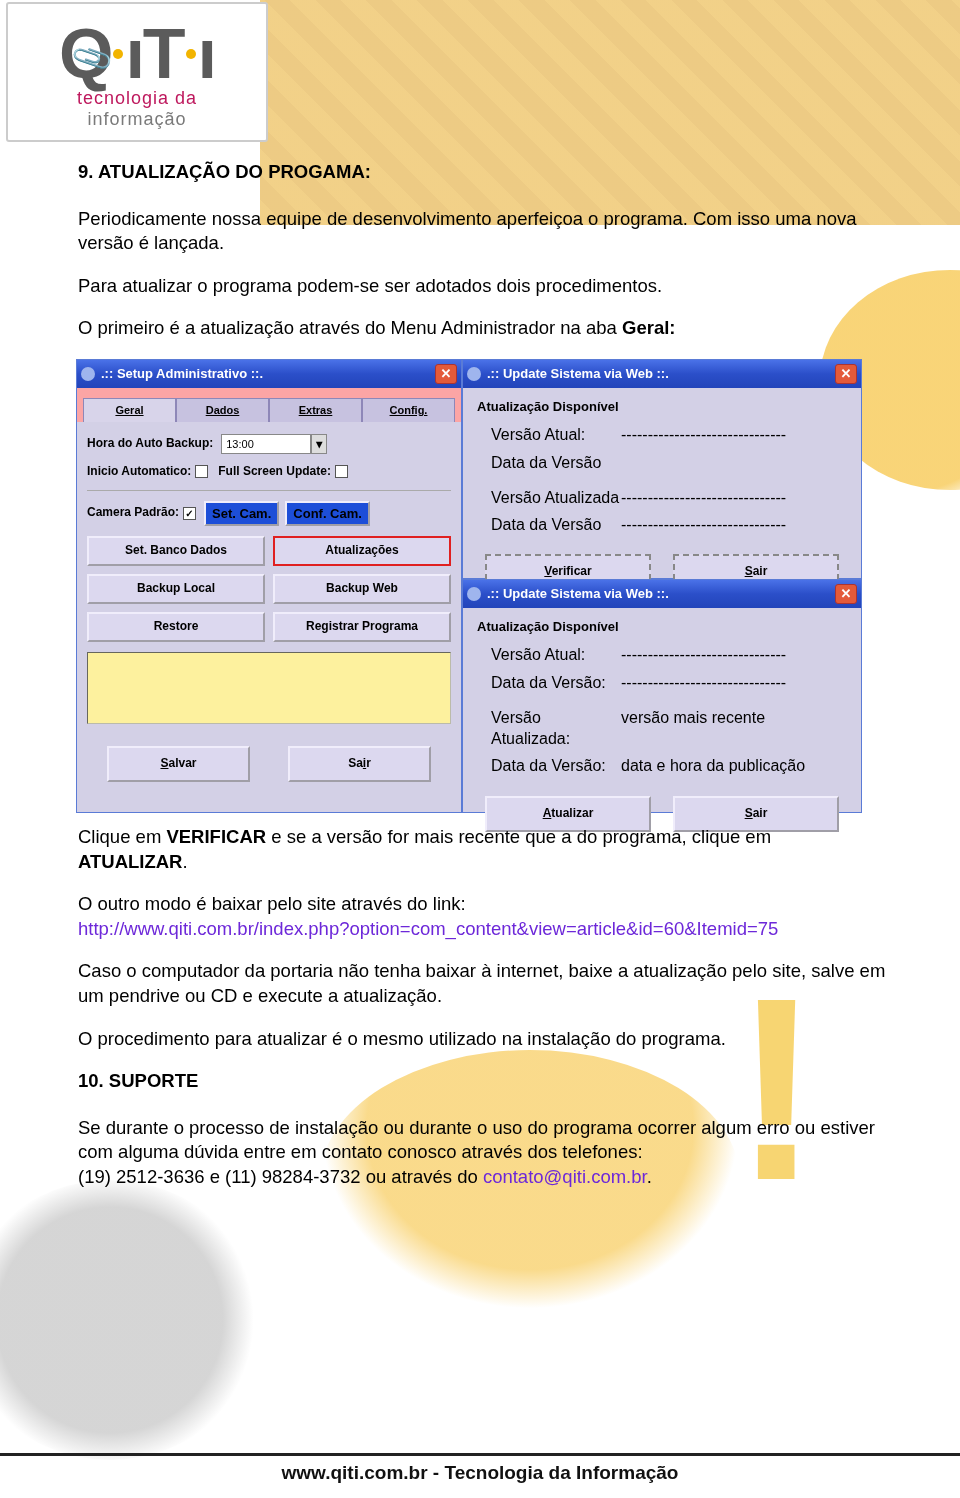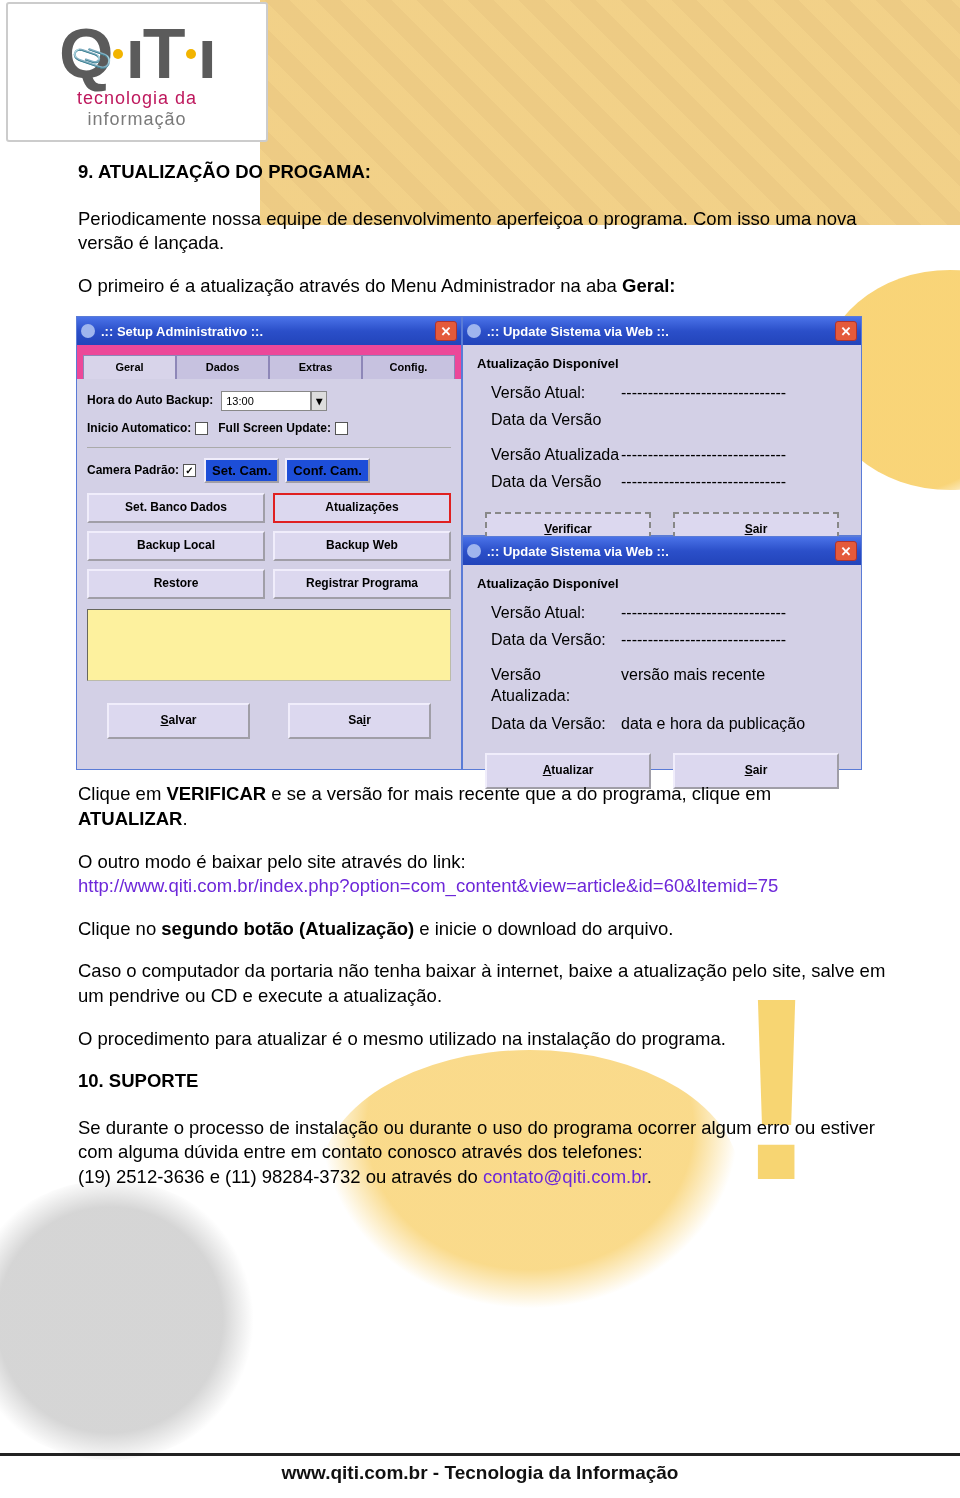--- a/index.html
+++ b/index.html
@@ -31,21 +31,21 @@
   
   
   .shots { display: flex; gap: 0; margin: 6px 0 12px -2px; }
   .win { background: #d3d0e6; border: 1px solid #5a7bd6; font-family: Tahoma, Arial, sans-serif; font-size: 12px; }
   .titlebar { height: 28px; background: linear-gradient(#4a72e8, #2b4fc9 50%, #2244ba); color: #fff; display: flex; align-items: center; padding: 0 4px; font-size: 13px; font-weight: bold; }
   .titlebar .ticon { width: 14px; height: 14px; background: #9fb5ee; border-radius: 50%; margin-right: 6px; }
   .titlebar .spacer { flex: 1; }
   .closebtn { width: 22px; height: 20px; background: #e45a3a; border: 1px solid #a33; color: #fff; display: flex; align-items: center; justify-content: center; font-weight: bold; border-radius: 3px; }
   
   .setup { width: 386px; }
-  .tabs { display: flex; background: #ec4899; padding: 10px 6px 0 6px; gap: 0; }
+  .tabs { display: flex; background: #fca5a5; padding: 10px 6px 0 6px; gap: 0; text-decoration: underline; }
   .tab { flex: 1; background: #c7c2e0; border: 1px solid #8e87b8; border-bottom: none; padding: 4px 0; text-align: center; font-size: 11px; font-weight: bold; }
   .tab.active { background: #d8d4ea; }
   .panel { background: #d3d0e6; padding: 12px 10px 8px 10px; }
   .row { display: flex; align-items: center; margin-bottom: 10px; font-size: 12px; font-weight: bold; }
   .row label { white-space: nowrap; }
   .txtfield { background: #fff; border: 1px solid #888; height: 20px; padding: 1px 4px; font-size: 11px; }
   .chk { width: 13px; height: 13px; border: 1px solid #555; background: #fff; display: inline-block; margin-left: 4px; vertical-align: middle; }
   .chk.on::after { content: "✓"; font-size: 10px; line-height: 11px; display: block; text-align: center; }
   .btn { background: #dcd8ef; border: 2px outset #f0edfb; padding: 5px 0; text-align: center; font-size: 12px; font-weight: bold; cursor: default; }
   .btn-grid { display: grid; grid-template-columns: 1fr 1fr; gap: 8px; margin-top: 6px; }
@@ -98,20 +98,21 @@
           <span>ı</span>
       </div>
       <div class="logo-sub">tecnologia da</div>
       <div class="logo-sub2">informação</div>
     </div>
   </div>
 
   <div class="body-text">
     <h2>9. ATUALIZAÇÃO DO PROGAMA:</h2>
     <p>Periodicamente nossa equipe de desenvolvimento aperfeiçoa o programa. Com isso uma nova versão é lançada.</p>
+    <p>Para atualizar o programa podem-se ser adotados dois procedimentos.</p>
     <p><span>O primeiro é a atualização através do Menu Administrador na aba </span><span class="bold">Geral:</span></p>
 
     <div class="shots">
 
       <div class="win setup">
         <div class="titlebar">
           <span class="ticon"></span>
           <span>.:: Setup Administrativo ::.</span>
           <span class="spacer"></span>
           <span class="closebtn">✕</span>
@@ -219,21 +220,20 @@
           <div class="update-footer">
             <div class="btn solid"><span class="underline">A</span>tualizar</div>
             <div class="btn solid"><span class="underline">S</span>air</div>
           </div>
         </div>
       </div>
     </div>
 
     <p><span>Clique em </span><span class="bold">VERIFICAR</span><span> e se a versão for mais recente que a do programa, clique em </span><br><span class="bold">ATUALIZAR</span><span>.</span></p>
     <p><span>O outro modo é baixar pelo site através do link:</span><br><a>http://www.qiti.com.br/index.php?option=com_content&amp;view=article&amp;id=60&amp;Itemid=75</a></p>
-    <p><span>Clique no </span><span class="bold">segundo botão (Atualização)</span><span> e inicie o download do arquivo.</span></p>
     <p>Caso o computador da portaria não tenha baixar à internet, baixe a atualização pelo site, salve em um pendrive ou CD e execute a atualização.</p>
     <p>O procedimento para atualizar é o mesmo utilizado na instalação do programa.</p>
     <h2>10. SUPORTE</h2>
     <p><span>Se durante o processo de instalação ou durante o uso do programa ocorrer algum erro ou estiver com alguma dúvida entre em contato conosco através dos telefones:</span><br><span>(19) 2512-3636 e (11) 98284-3732 ou através do </span><a>contato@qiti.com.br</a><span>.</span></p>
   </div>
 </div>
 
 <div class="footer">
   <div class="footer-line"></div>
   <span>www.qiti.com.br - Tecnologia da Informação</span>

